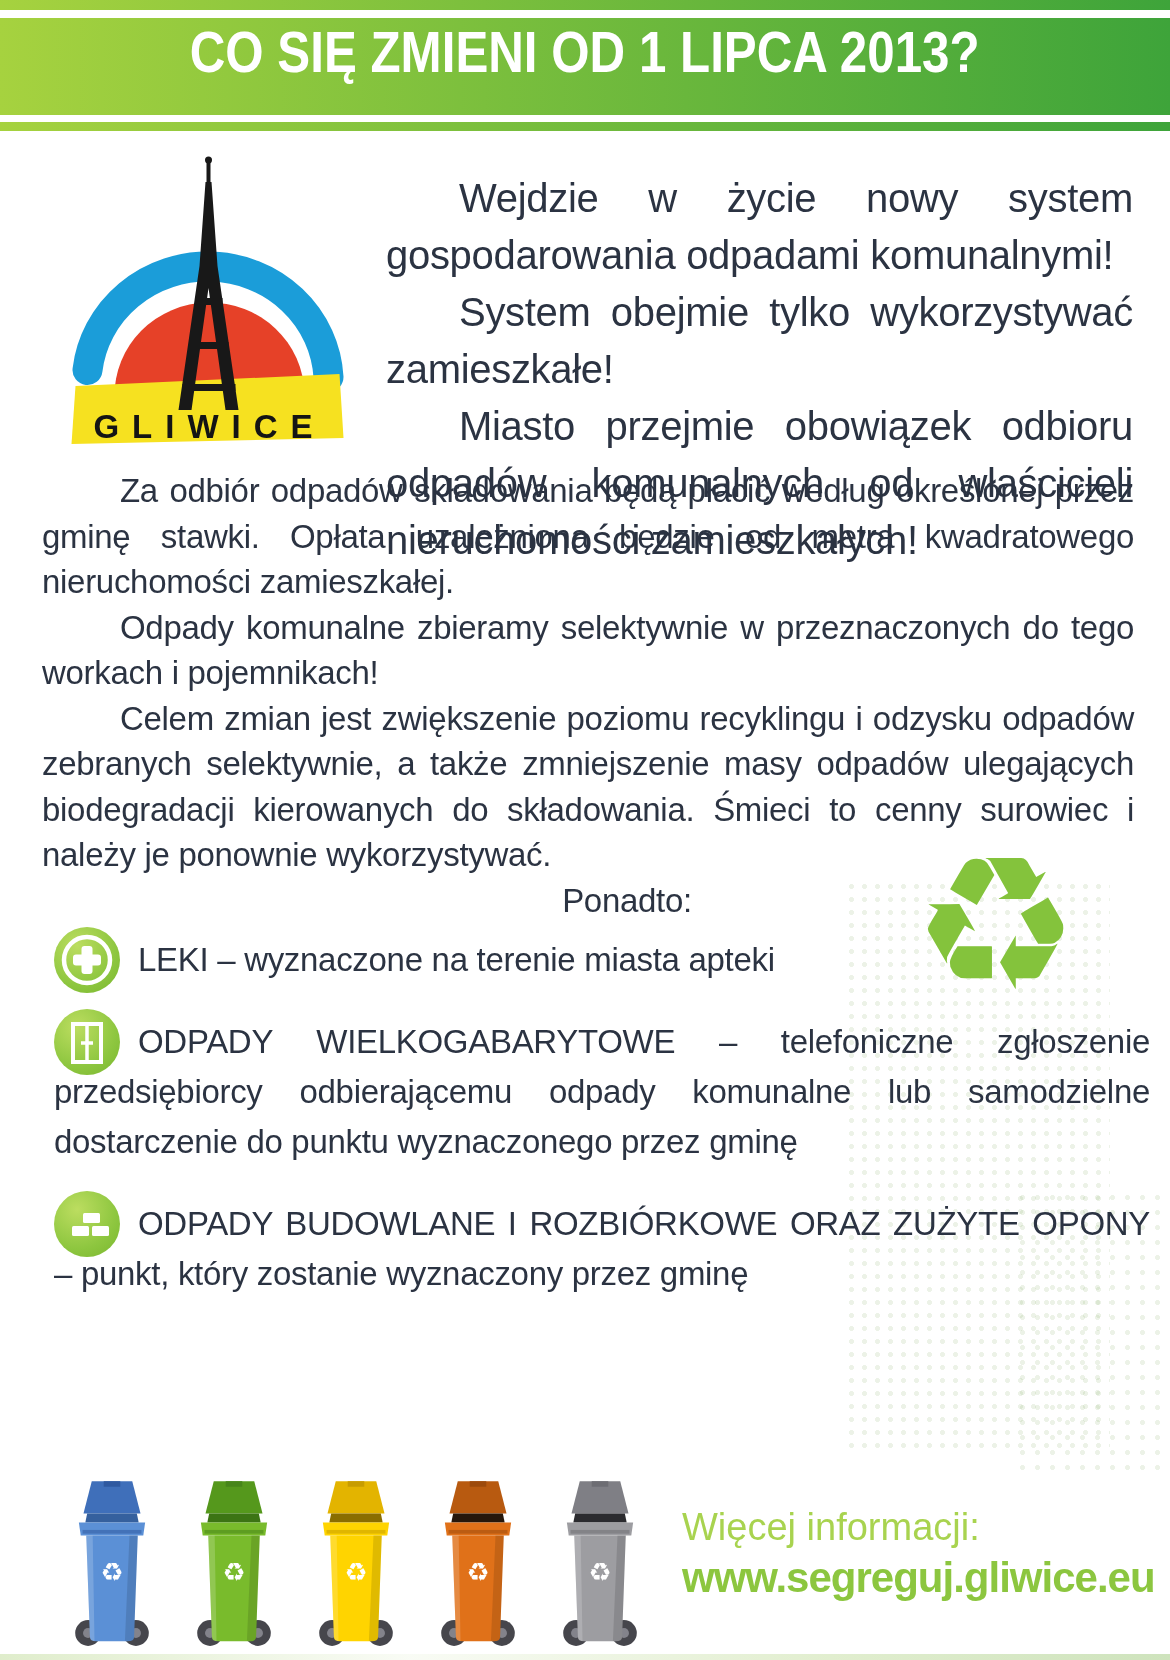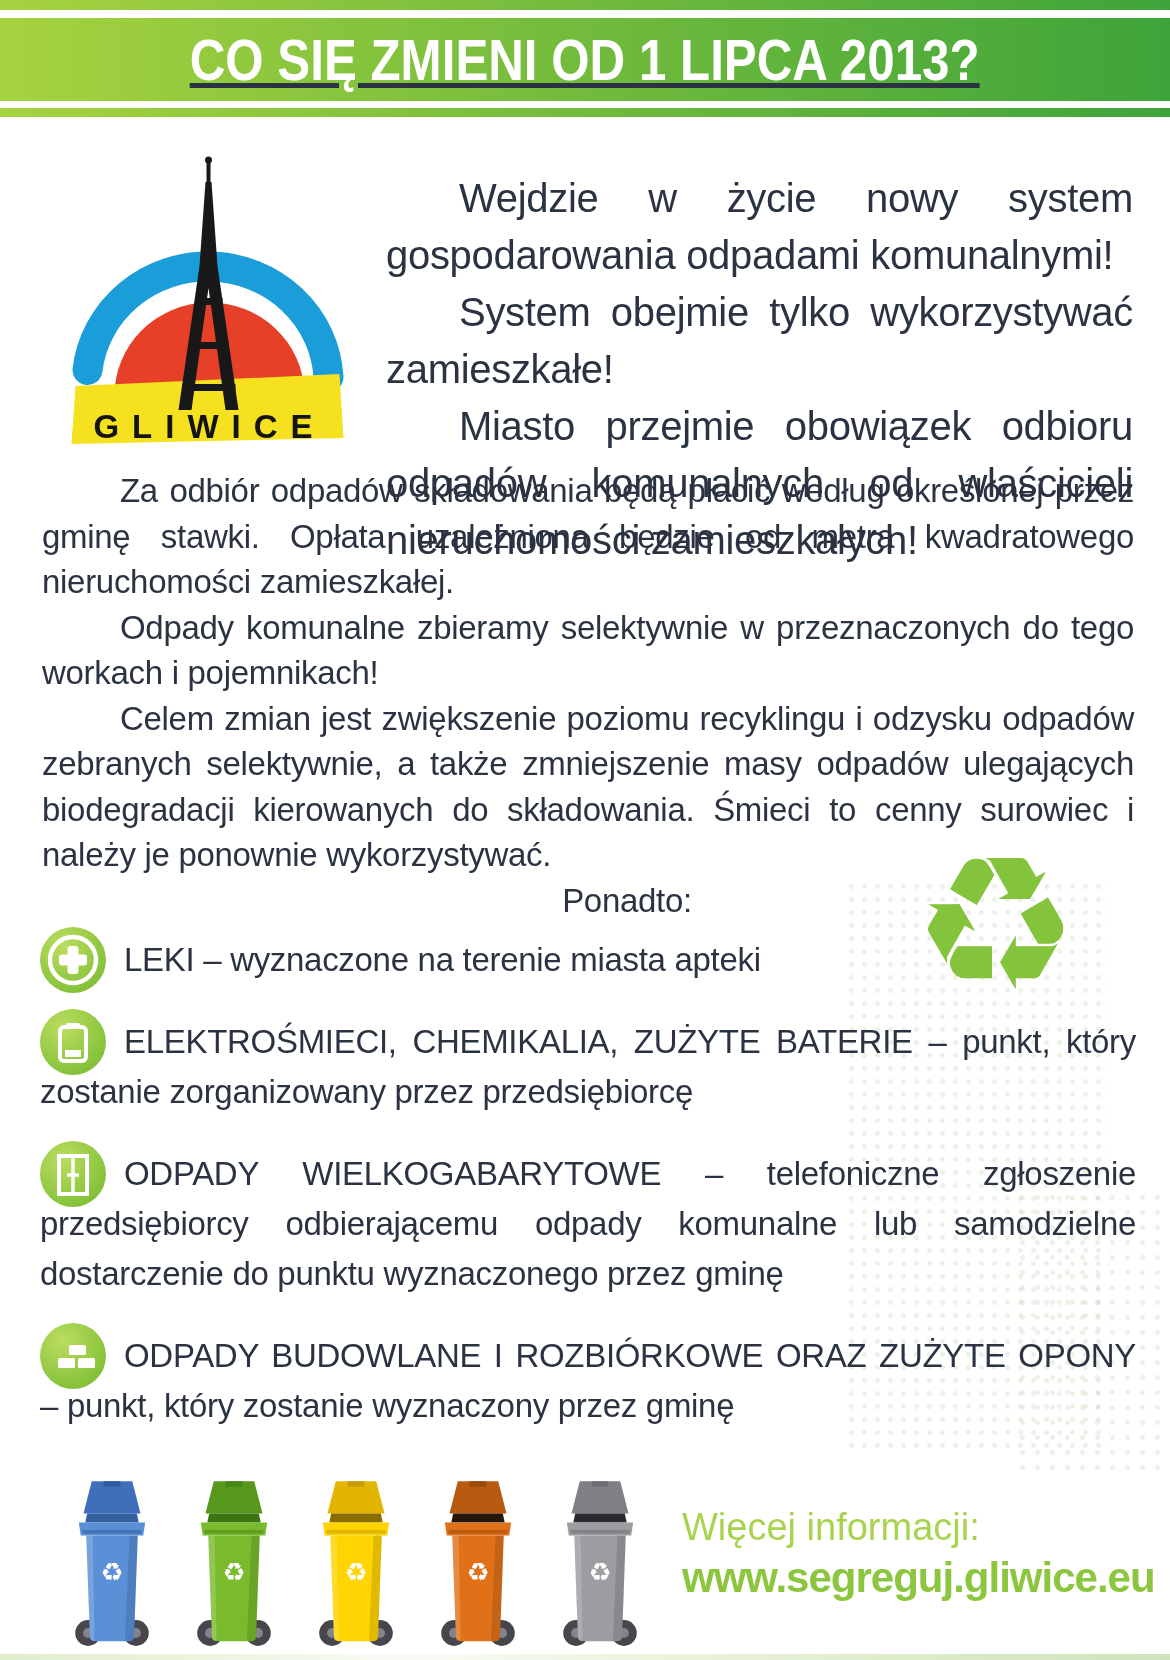--- a/index.html
+++ b/index.html
@@ -7,41 +7,41 @@
     width:1170px;height:1660px;position:relative;overflow:hidden;
     background:#ffffff;
     font-family:"Liberation Sans", sans-serif;
     color:var(--text,#2b3342);
   }
   
   .banner{position:absolute;top:0;left:0;width:1170px;height:131px;}
   .banner .stripe{width:100%;background:linear-gradient(90deg,var(--banner-left,#a6d23f),var(--banner-right,#3ea43a));}
   .banner .s-top{height:10px;}
   .banner .gap{height:8px;background:#ffffff;}
-  .banner .main{height:83px;background:linear-gradient(90deg,var(--banner-left,#a6d23f),var(--banner-right,#3ea43a));
-    display:flex;align-items:center;justify-content:center;text-decoration:underline;}
+  .banner .main{height:97px;background:linear-gradient(90deg,var(--banner-left,#a6d23f),var(--banner-right,#3ea43a));
+    display:flex;align-items:flex-start;justify-content:center;}
   .banner .gap2{height:7px;background:#ffffff;}
   .banner .s-bot{height:9px;}
   .banner h1{
     margin:0;color:#ffffff;font-size:58px;font-weight:700;letter-spacing:0;
     transform:scaleX(0.85);transform-origin:center;white-space:nowrap;
   }
   
   .content-top{position:absolute;top:146px;left:55px;width:1078px;display:flex;}
   .logo-box{width:305px;height:300px;flex:0 0 305px;}
   .intro{margin-left:26px;width:748px;font-size:40px;line-height:57px;letter-spacing:-0.3px;
     text-align:justify;margin-top:24px;}
   .intro p{margin:0;text-indent:73px;}
   
   .main-text{position:absolute;top:468px;left:42px;width:1092px;font-size:33px;line-height:45.5px;
     letter-spacing:-0.3px;text-align:justify;}
   .main-text p{margin:0;text-indent:78px;}
   .main-text p.ponadto{text-align:center;}
   
-  .bullets{position:absolute;top:935px;left:40px;width:1096px;font-size:33px;line-height:50px;
+  .bullets{position:absolute;top:935px;left:54px;width:1096px;font-size:33px;line-height:50px;
     letter-spacing:-0.3px;text-align:justify;}
   .bullets p{margin:0 0 32px 0;}
   .bullet-icon{
     display:inline-block;width:66px;height:66px;border-radius:50%;
     background:radial-gradient(circle at 35% 28%, #bcdd60, #8dc63f 62%, #79b62e);
     vertical-align:middle;margin:-22px 18px -18px 0;position:relative;
   }
   .bullet-icon svg{position:absolute;inset:0;}
   
   .recycle-mark{position:absolute;left:912px;top:832px;font-size:186px;line-height:186px;
@@ -115,25 +115,20 @@
 
 <div class="recycle-mark">♻</div>
 
 <section class="bullets">
   <p><span class="bullet-icon"><svg viewBox="0 0 66 66">
       <circle cx="33" cy="33" r="23" fill="none" stroke="#ffffff" stroke-width="4.5"></circle>
       <rect x="27.5" y="19" width="11" height="28" rx="3" fill="#ffffff"></rect>
       <rect x="19" y="27.5" width="28" height="11" rx="3" fill="#ffffff"></rect>
     </svg></span><span>LEKI – wyznaczone na terenie miasta apteki</span></p>
 
-  <p><span class="bullet-icon"><svg viewBox="0 0 66 66">
-      <rect x="26" y="14" width="14" height="6" rx="2" fill="#ffffff"></rect>
-      <rect x="20" y="18" width="26" height="34" rx="4" fill="none" stroke="#ffffff" stroke-width="4"></rect>
-      <rect x="25" y="41" width="16" height="7" fill="#ffffff"></rect>
-    </svg></span><span>ELEKTROŚMIECI, CHEMIKALIA, ZUŻYTE BATERIE – punkt, który zostanie zorganizowany przez przedsiębiorcę</span></p>
 
   <p><span class="bullet-icon"><svg viewBox="0 0 66 66">
       <rect x="19" y="15" width="28" height="38" fill="none" stroke="#ffffff" stroke-width="4"></rect>
       <line x1="33" y1="15" x2="33" y2="53" stroke="#ffffff" stroke-width="3.5"></line>
       <line x1="27" y1="34" x2="39" y2="34" stroke="#ffffff" stroke-width="3.5"></line>
     </svg></span><span>ODPADY WIELKOGABARYTOWE – telefoniczne zgłoszenie przedsiębiorcy odbierającemu odpady komunalne lub samodzielne dostarczenie do punktu wyznaczonego przez gminę</span></p>
 
   <p><span class="bullet-icon"><svg viewBox="0 0 66 66">
       <rect x="29" y="22" width="17" height="10" rx="1.5" fill="#ffffff"></rect>
       <rect x="18" y="35" width="17" height="10" rx="1.5" fill="#ffffff"></rect>

